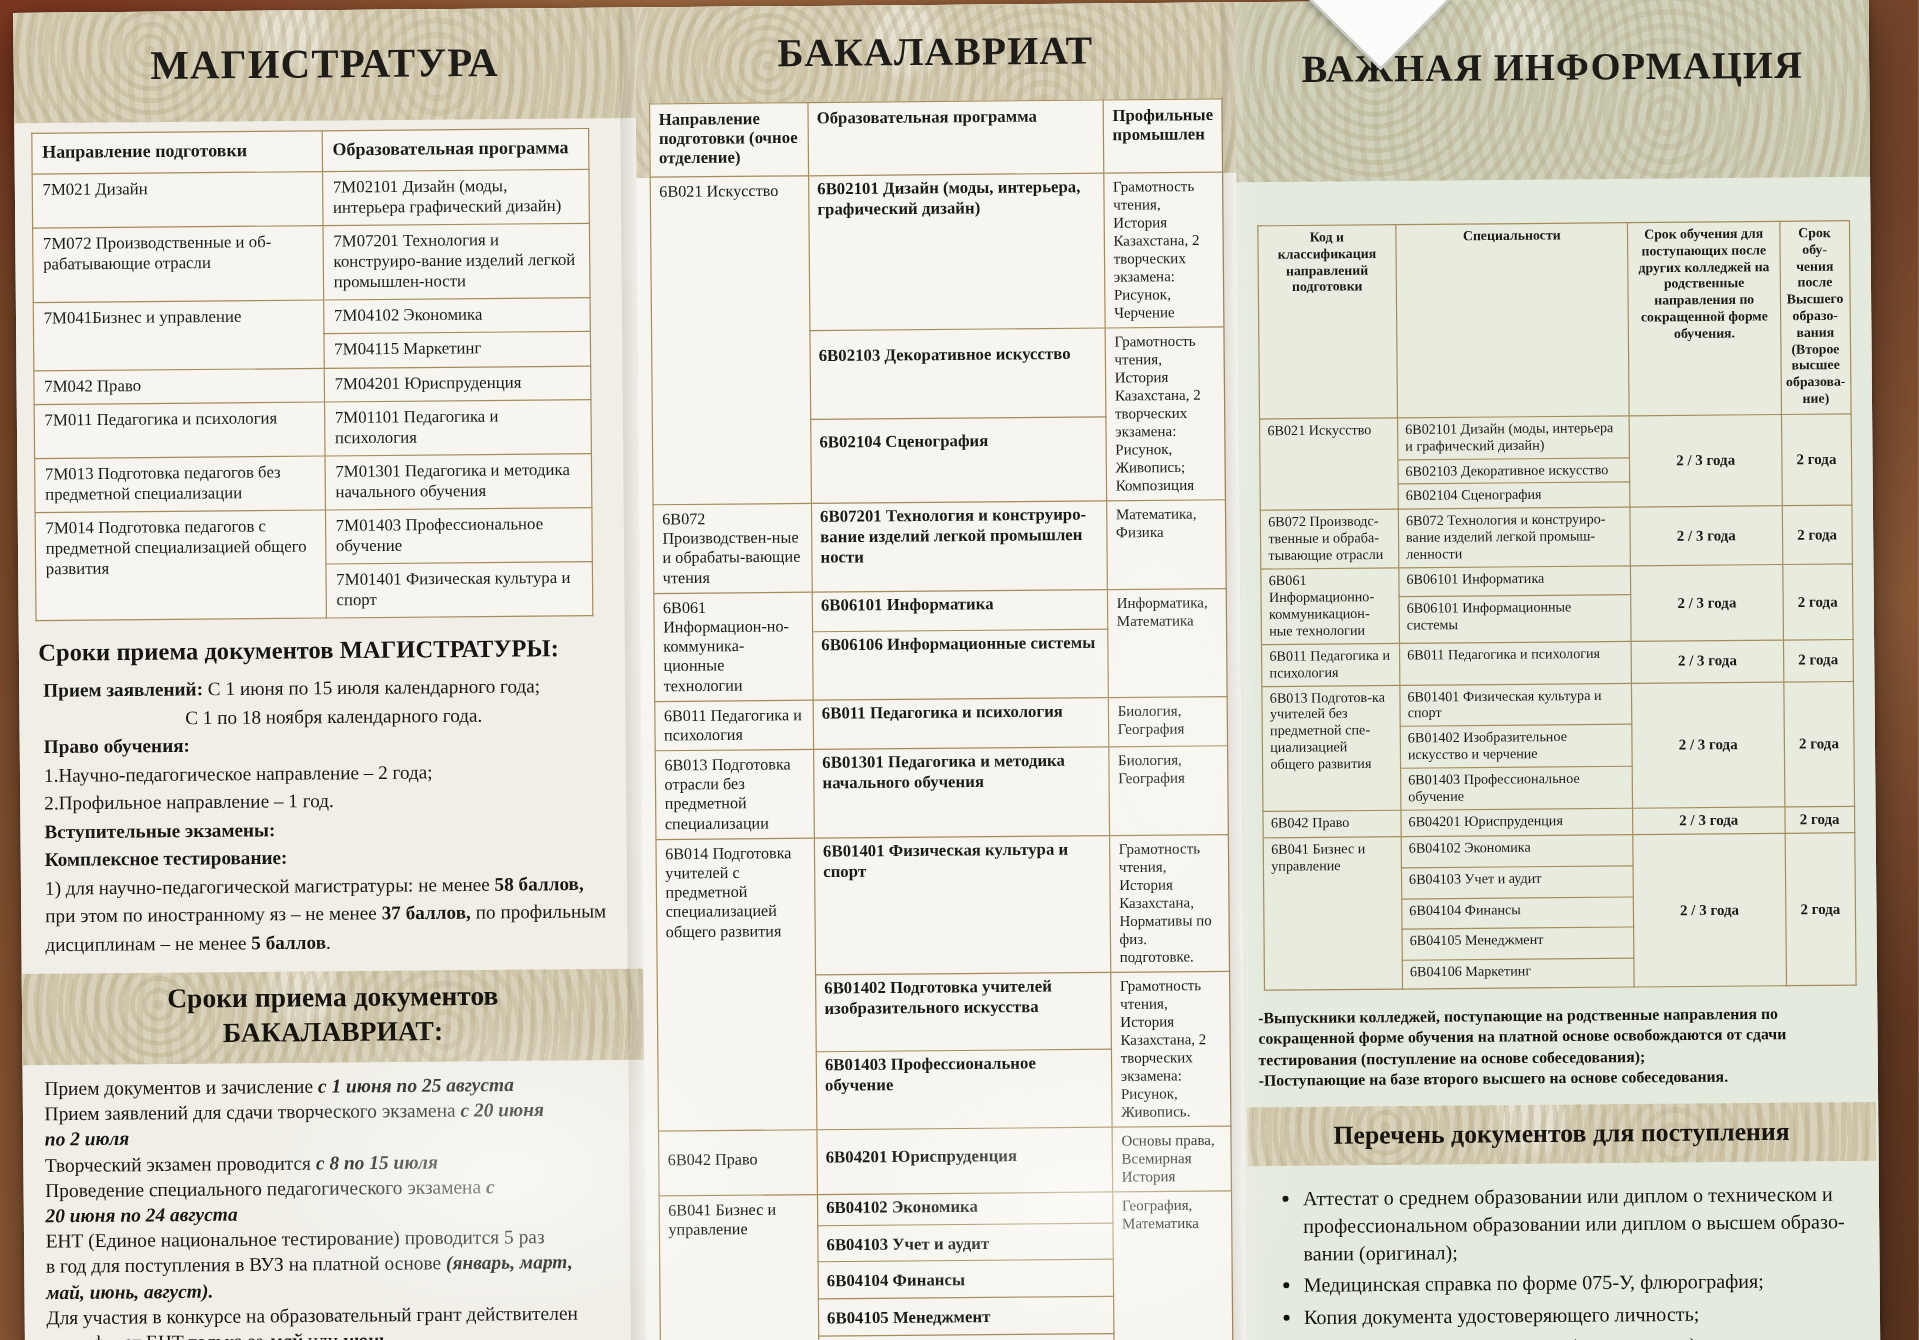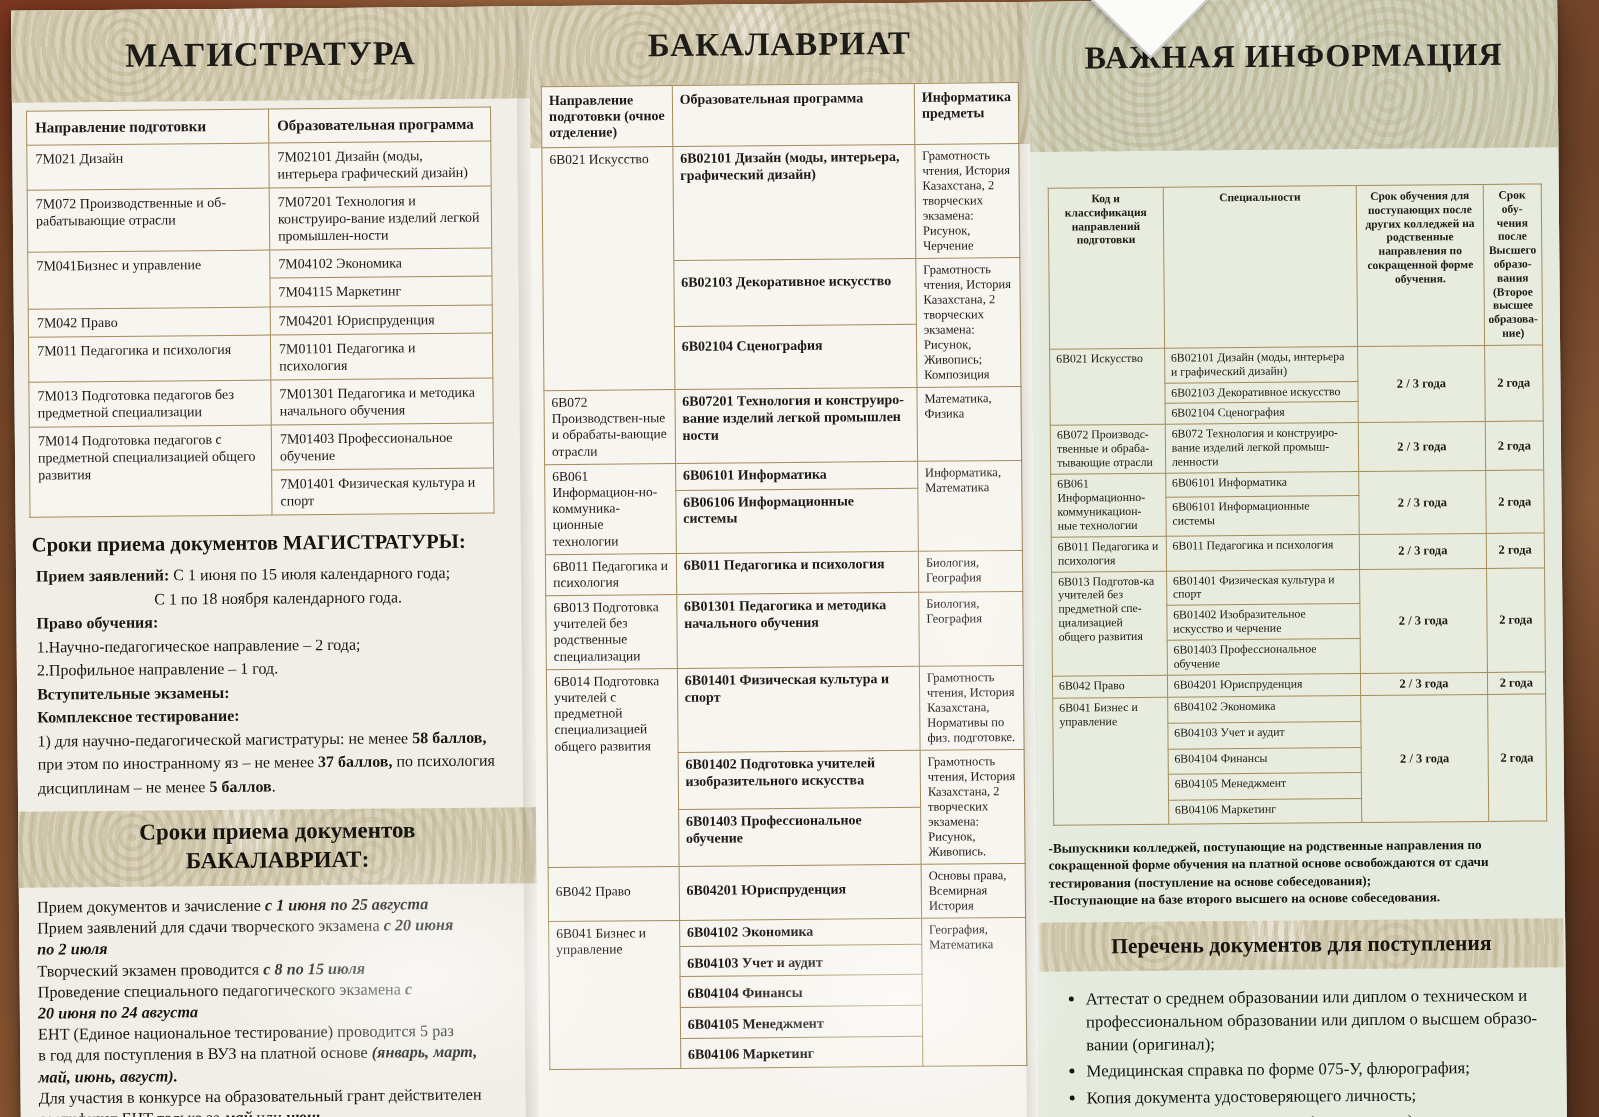--- a/index.html
+++ b/index.html
@@ -140,21 +140,21 @@
     <div class="sec-head">Сроки приема документов МАГИСТРАТУРЫ:</div>
     <div class="textblock">
       <span class="line"><span class="b">Прием заявлений:</span><span> С 1 июня по 15 июля календарного года;</span></span>
       <span class="line indent"><span>С 1 по 18 ноября календарного года.</span></span>
       <span class="line"><span class="b">Право обучения:</span></span>
       <span class="line"><span>1.Научно-педагогическое направление – 2 года;</span></span>
       <span class="line"><span>2.Профильное направление – 1 год.</span></span>
       <span class="line"><span class="b">Вступительные экзамены:</span></span>
       <span class="line"><span class="b">Комплексное тестирование:</span></span>
       <span class="line"><span>1) для научно-педагогической магистратуры: не менее </span><span class="b">58 баллов,</span></span>
-      <span class="line"><span> при этом по иностранному яз – не менее </span><span class="b">37 баллов,</span><span> по психология</span></span>
+      <span class="line"><span> при этом по иностранному яз – не менее </span><span class="b">37 баллов,</span><span> по профильным</span></span>
       <span class="line"><span>дисциплинам – не менее </span><span class="b">5 баллов</span><span>.</span></span>
     </div>
 
     <div class="band band-mid-head">
       <span class="l1">Сроки приема документов</span>
       <span class="l2">БАКАЛАВРИАТ:</span>
     </div>
     <div class="bak-block">
       <span class="line"><span>Прием документов и зачисление </span><span class="b i">с 1 июня по 25 августа</span></span>
       <span class="line"><span>Прием заявлений для сдачи творческого экзамена </span><span class="b i">с 20 июня</span></span>
@@ -177,56 +177,56 @@
 
   <div class="panel panel-mid">
     <div class="band band-top" style="height:142px;align-items:flex-start;">
       <div class="page-title" style="font-size:33px;margin-top:22px;">БАКАЛАВРИАТ</div>
     </div>
     <table class="tbl tbl-mid">
       <thead>
         <tr>
           <th style="width:118px;">Направление подготовки (очное отделение)</th>
           <th style="width:238px;">Образовательная программа</th>
-          <th>Информатика предметы</th>
+          <th>Профильные промышлен</th>
         </tr>
       </thead>
       <tbody>
         <tr>
             <td rowspan="3">6В021 Искусство</td>
             <td class="prog">6В02101 Дизайн (моды, интерьера, графический дизайн)</td>
             <td class="prof">Грамотность чтения, История Казахстана, 2 творческих экзамена: Рисунок, Черчение</td>
           </tr>
         <tr>
             <td class="prog" style="padding-top:14px;">6В02103  Декоративное искусство</td>
             <td class="prof" rowspan="2">Грамотность чтения, История Казахстана, 2 творческих экзамена: Рисунок, Живопись; Композиция</td>
           </tr>
         <tr>
             <td class="prog" style="padding-top:12px;">6В02104 Сценография</td>
           </tr>
         <tr>
-            <td>6В072 Производствен-ные и обрабаты-вающие отрасли</td>
+            <td>6В072 Производствен-ные и обрабаты-вающие чтения</td>
             <td class="prog">6В07201 Технология и конструиро-вание изделий легкой промышлен ности</td>
             <td class="prof">Математика, Физика</td>
           </tr>
         <tr>
             <td rowspan="2">6В061 Информацион-но-коммуника-ционные технологии</td>
             <td class="prog">6В06101 Информатика</td>
             <td class="prof" rowspan="2">Информатика, Математика</td>
           </tr>
         <tr>
             <td class="prog" style="padding-bottom:22px;">6В06106 Информационные системы</td>
           </tr>
         <tr>
             <td>6В011 Педагогика и психология</td>
             <td class="prog">6В011 Педагогика и  психология</td>
             <td class="prof">Биология, География</td>
           </tr>
         <tr>
-            <td>6В013 Подготовка учителей без родственные специализации</td>
+            <td>6В013 Подготовка отрасли без предметной специализации</td>
             <td class="prog">6В01301 Педагогика и методика начального обучения</td>
             <td class="prof">Биология, География</td>
           </tr>
         <tr>
             <td rowspan="3">6В014 Подготовка учителей с предметной специализацией общего развития</td>
             <td class="prog" style="padding-bottom:34px;">6В01401 Физическая  культура и спорт</td>
             <td class="prof">Грамотность чтения, История Казахстана, Нормативы по физ. подготовке.</td>
           </tr>
         <tr>
             <td class="prog">6В01402 Подготовка учителей изобразительного искусства</td>

